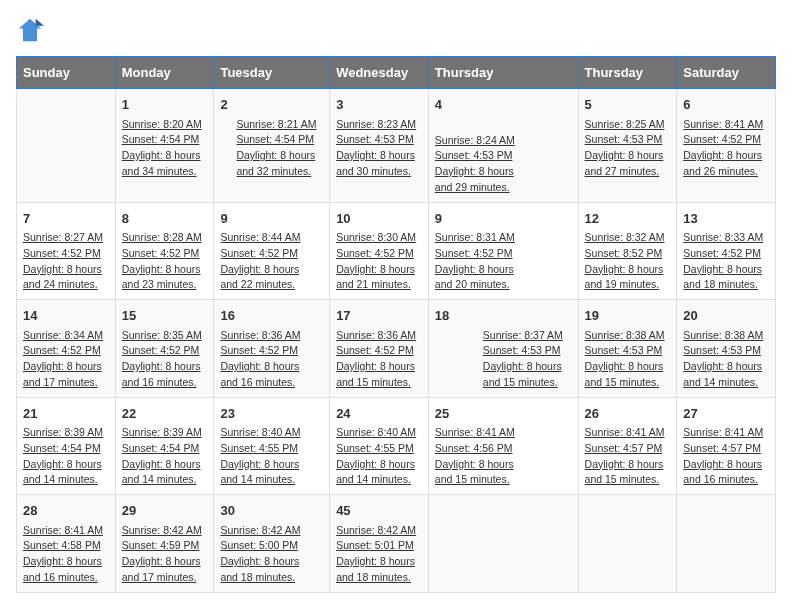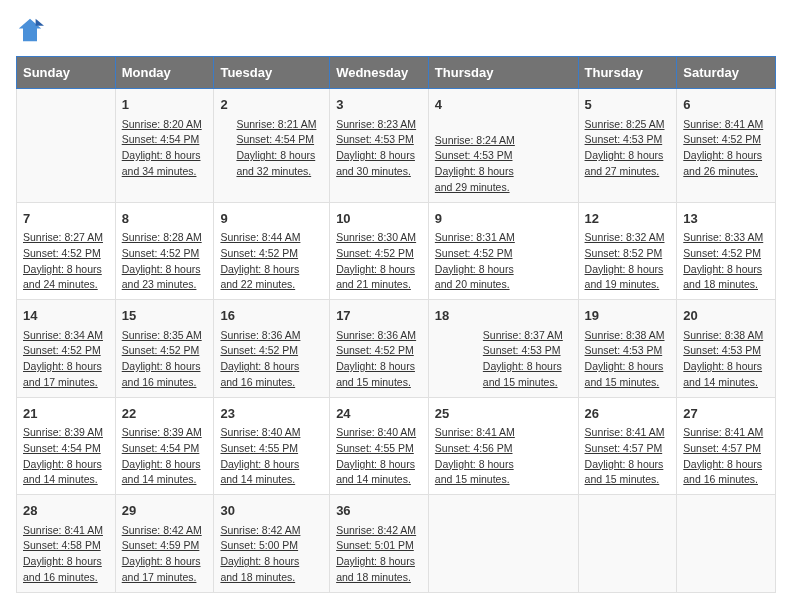--- a/index.html
+++ b/index.html
@@ -326,21 +326,21 @@
 and 17 minutes.</div>
         </td>
         <td>
           <span class="day-number">30</span>
           <div class="day-info" style="white-space: pre-line;">Sunrise: 8:42 AM
 Sunset: 5:00 PM
 Daylight: 8 hours
 and 18 minutes.</div>
         </td>
         <td>
-          <span class="day-number">36</span>
+          <span class="day-number">45</span>
           <div class="day-info" style="white-space: pre-line;">Sunrise: 8:42 AM
 Sunset: 5:01 PM
 Daylight: 8 hours
 and 18 minutes.</div>
         </td>
         <td></td>
         <td></td>
         <td></td>
       </tr>
     </tbody>

